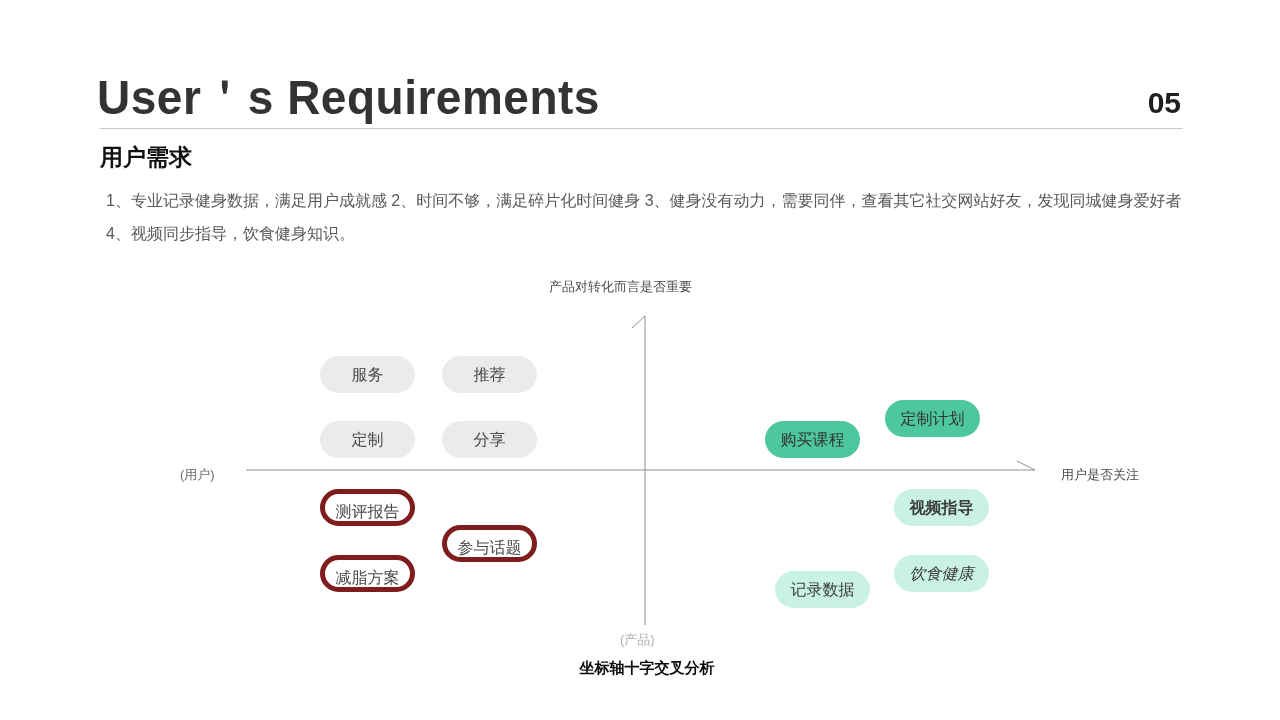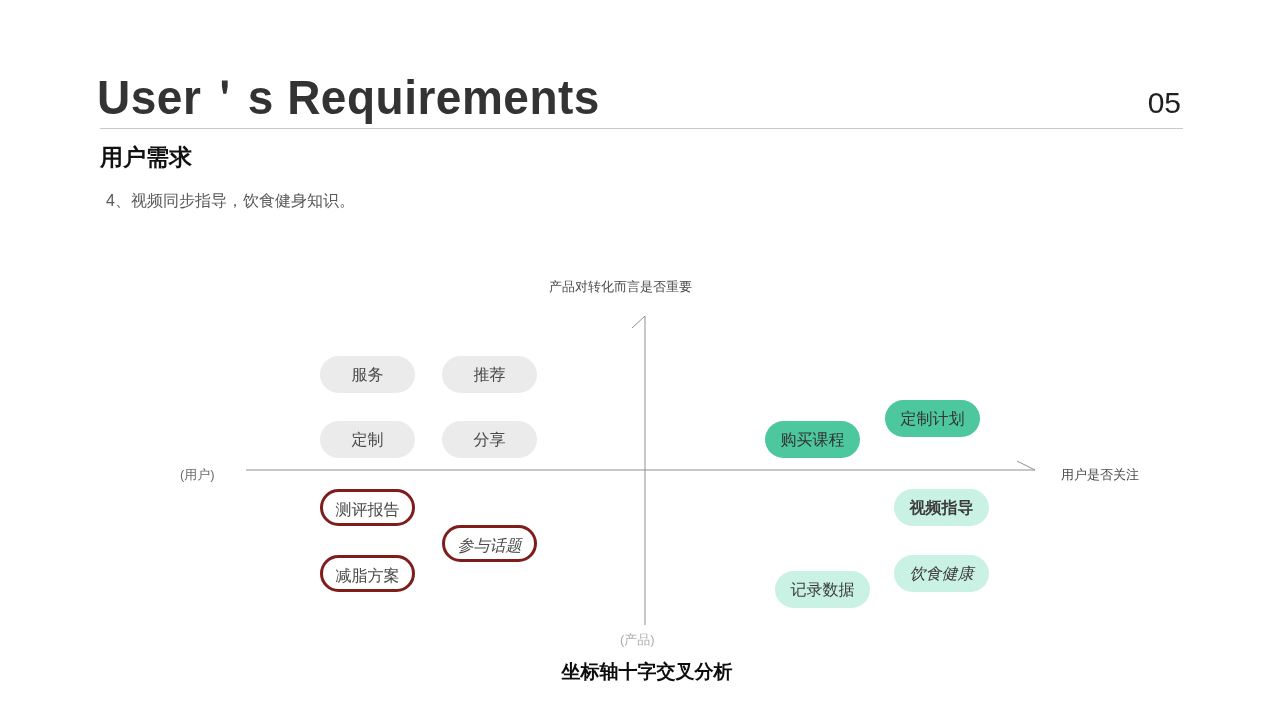--- a/index.html
+++ b/index.html
@@ -11,21 +11,21 @@
   
   .title {
     left: 97px; top: 66px;
     font-size: 46px; font-weight: 700; color: #333333;
     letter-spacing: 0.5px;
     transform: scaleY(1.04); transform-origin: left top;
     white-space: nowrap;
   }
   .page-number {
     top: 86px; right: 99px;
-    font-size: 30px; font-weight: 400; color: #1f1f1f;
+    font-size: 30px; font-weight: 700; color: #1f1f1f;
   }
   .header-rule {
     left: 100px; top: 128px; width: 1083px; height: 0;
     border-top: 1px solid #c9c9c9;
   }
 
   
   .section-heading {
     left: 100px; top: 142px;
     font-size: 23px; font-weight: 700; color: #111111;
@@ -37,46 +37,47 @@
   }
 
   
   .axis-label { font-size: 13px; color: #4a4a4a; white-space: nowrap; }
   .axis-top-label { left: 549px; top: 278px; }
   .axis-right-label { left: 1061px; top: 466px; }
   .axis-left-label { left: 180px; top: 466px; color: #6b6b6b; }
   .axis-bottom-label { left: 620px; top: 631px; color: #adadad; }
   .diagram-caption {
     left: 647px; top: 659px; transform: translateX(-50%);
-    font-size: 19px; font-weight: 600; color: #0d0d0d; white-space: nowrap;
+    font-size: 15px; font-weight: 600; color: #0d0d0d; white-space: nowrap;
   }
 
   
   .pill {
     position: absolute;
     width: 95px; height: 37px; line-height: 37px;
     border-radius: 19px; text-align: center;
     font-size: 16px; white-space: nowrap;
   }
   .pill.gray   { background: #ebebeb; color: #4a4a4a; }
   .pill.green  { background: #4cc79e; color: #333333; }
   .pill.mint   { background: #c9f2e4; color: #3c3c3c; }
-  .pill.outline{ background: #ffffff; color: #4a4a4a; border: 3px solid #7f1d1d; line-height: 35px; }
+  .pill.outline{ background: #ffffff; color: #4a4a4a; border: 5px solid #7f1d1d; line-height: 35px; }
 
   svg.axes { position: absolute; left: 240px; top: 305px; }
 </style>
 </head>
 <body>
 
 <div class="abs title">User＇s Requirements</div>
 <div class="abs page-number">05</div>
 <div class="abs header-rule"></div>
 
 <div class="abs section-heading">用户需求</div>
 <div class="abs body-text">
+  <div>1、专业记录健身数据，满足用户成就感 2、时间不够，满足碎片化时间健身 3、健身没有动力，需要同伴，查看其它社交网站好友，发现同城健身爱好者</div>
   <div>4、视频同步指导，饮食健身知识。</div>
 </div>
 
 <svg class="axes" width="810" height="330" viewBox="0 0 810 330">
 
   <line x1="405" y1="11" x2="405" y2="320" stroke="#8f8f8f" stroke-width="1"></line>
   <line x1="405" y1="11" x2="392" y2="23" stroke="#8f8f8f" stroke-width="1"></line>
 
   <line x1="6" y1="165" x2="795" y2="165" stroke="#8f8f8f" stroke-width="1"></line>
   <line x1="795" y1="165" x2="777" y2="156" stroke="#8f8f8f" stroke-width="1"></line>
@@ -90,18 +91,18 @@
 
 <div class="pill gray" style="left:320px; top:356px;">服务</div>
 <div class="pill gray" style="left:442px; top:356px;">推荐</div>
 <div class="pill gray" style="left:320px; top:421px;">定制</div>
 <div class="pill gray" style="left:442px; top:421px;">分享</div>
 
 <div class="pill green" style="left:885px; top:356px;margin-top:44px;">定制计划</div>
 <div class="pill green" style="left:765px; top:421px;">购买课程</div>
 
 <div class="pill outline" style="left:320px; top:489px;">测评报告</div>
-<div class="pill outline" style="left:442px; top:525px;font-style:italic;">参与话题</div>
+<div class="pill outline" style="left:442px; top:525px;">参与话题</div>
 <div class="pill outline" style="left:320px; top:555px;">减脂方案</div>
 
 <div class="pill mint" style="left:894px; top:489px;font-weight:bold;">视频指导</div>
 <div class="pill mint" style="left:775px; top:542px;margin-top:29px;">记录数据</div>
 <div class="pill mint" style="left:894px; top:555px;font-style:italic;">饮食健康</div>
 
 </body></html>

